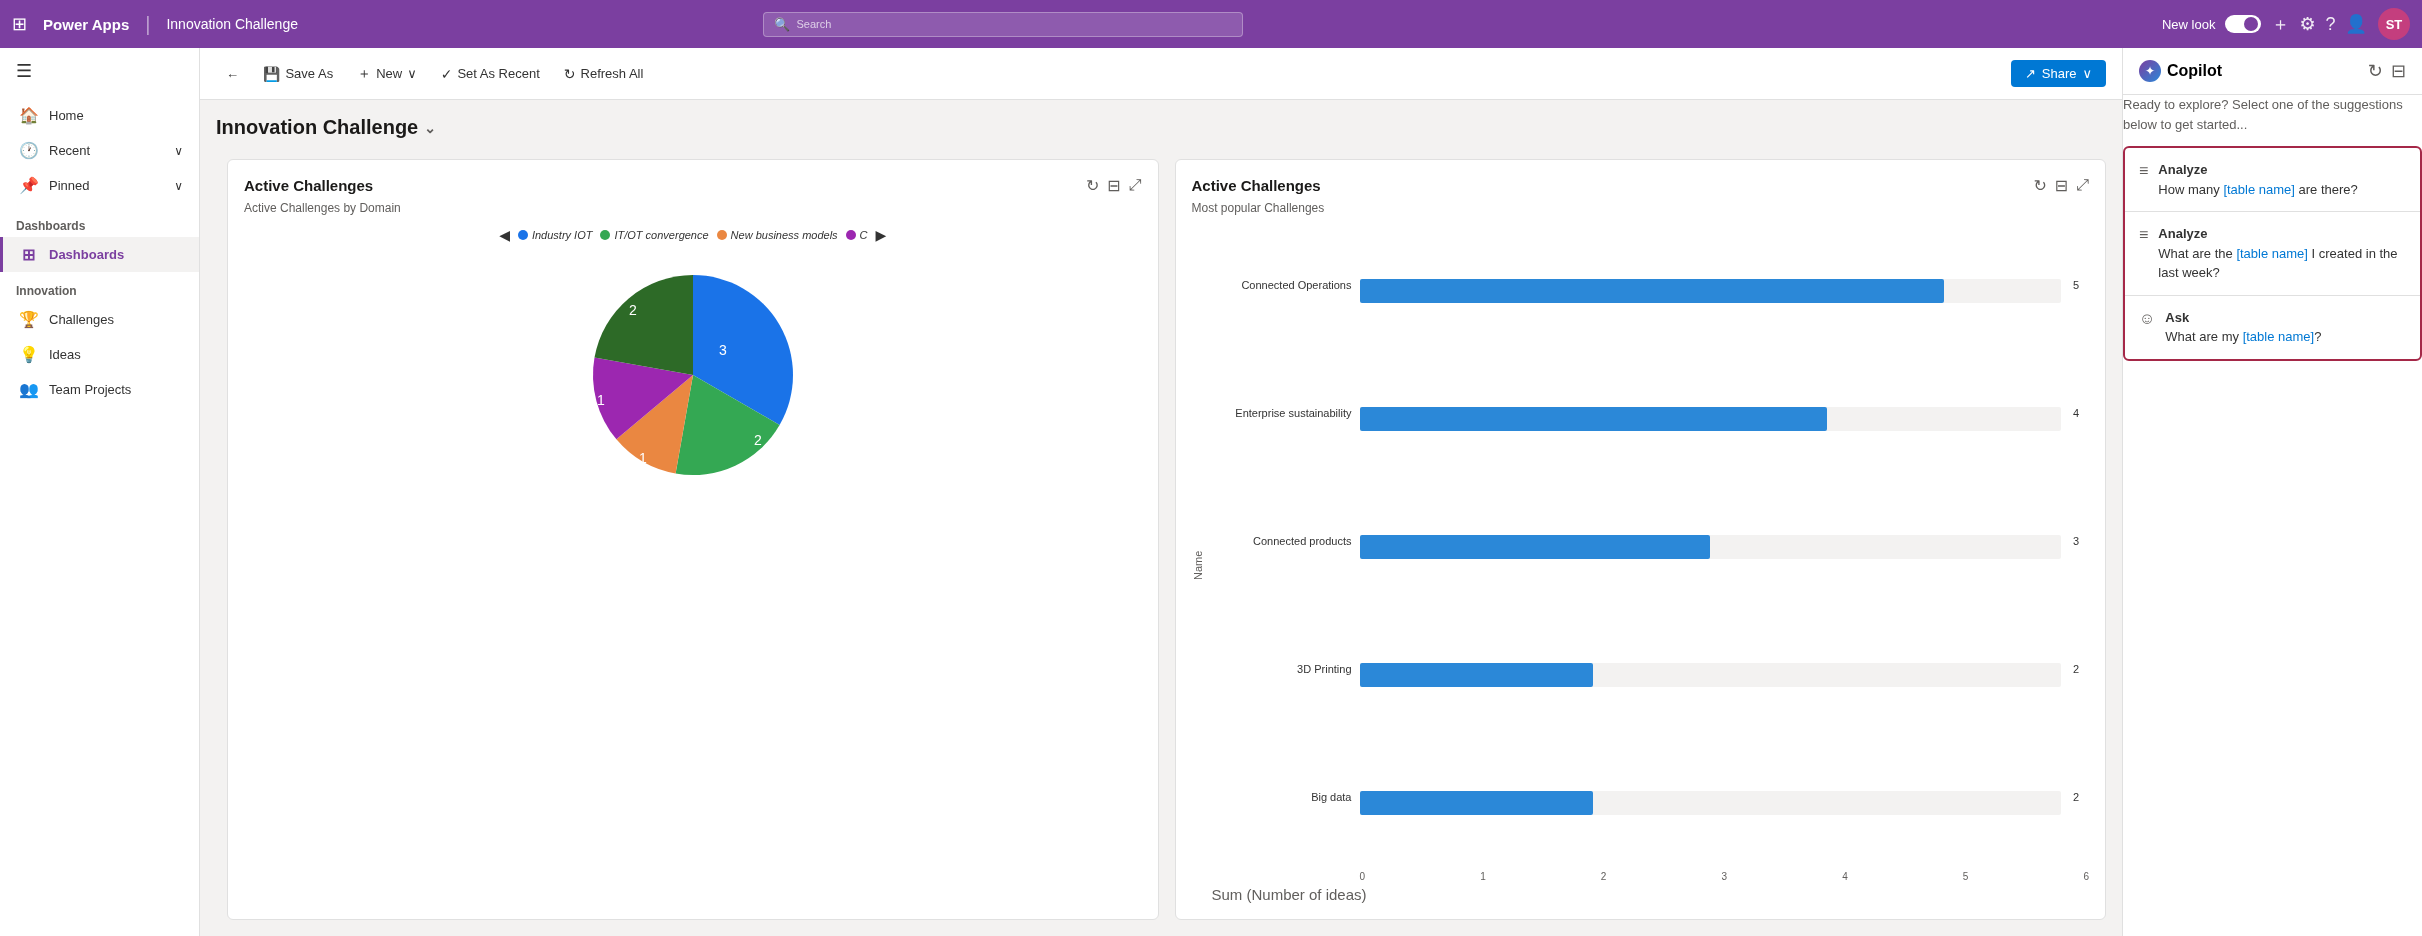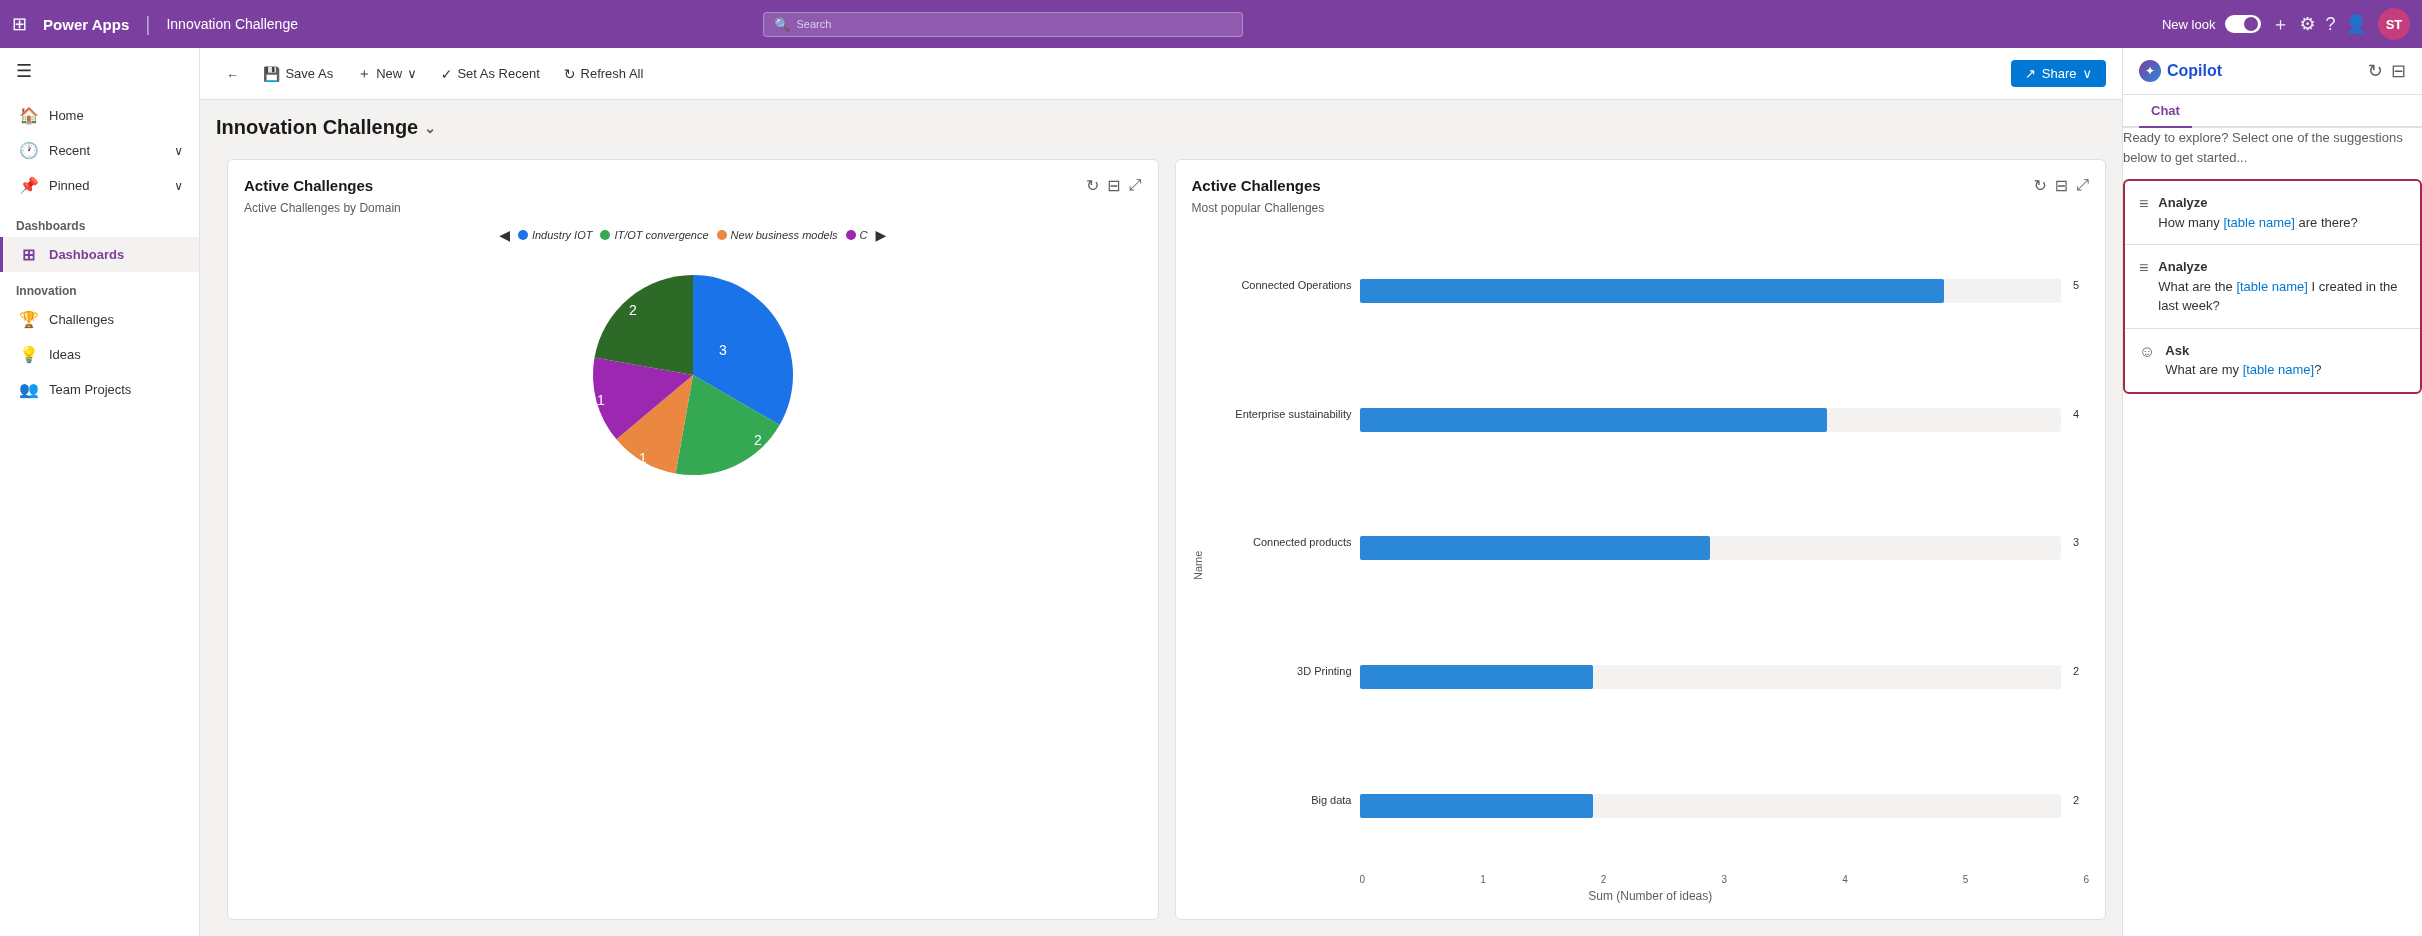--- a/index.html
+++ b/index.html
@@ -215,21 +215,21 @@
 
     
     .bar-chart-container { flex: 1; display: flex; flex-direction: column; }
     .bar-chart { flex: 1; display: flex; flex-direction: column; justify-content: space-around; }
     .bar-row { display: flex; align-items: flex-start; gap: 8px; margin: 4px 0; }
     .bar-label { font-size: 11px; color: #333; text-align: right; width: 140px; flex-shrink: 0; }
     .bar-track { flex: 1; height: 24px; background: #f3f2f1; border-radius: 2px; position: relative; }
     .bar-fill { height: 100%; background: #2b88d8; border-radius: 2px; }
     .bar-value { font-size: 11px; color: #333; margin-left: 4px; width: 16px; }
     .x-axis { display: flex; justify-content: space-between; font-size: 10px; color: #605e5c; margin-top: 4px; padding-left: 148px; }
-    .x-axis-label { font-size: 12px; color: #605e5c; text-align: center; margin-top: 4px; }
+    .x-axis-label { font-size: 15px; color: #605e5c; text-align: left; margin-top: 4px; }
 
     
     .copilot-panel {
       width: 300px;
       background: white;
       border-left: 1px solid #e0e0e0;
       display: flex;
       flex-direction: column;
       flex-shrink: 0;
       overflow: hidden;
@@ -241,21 +241,21 @@
       padding: 12px 16px;
       border-bottom: 1px solid #e0e0e0;
     }
     .copilot-logo { display: flex; align-items: center; gap: 6px; }
     .copilot-logo-icon {
       width: 22px; height: 22px; border-radius: 50%;
       background: linear-gradient(135deg, #7b3fa0, #2b88d8);
       display: flex; align-items: center; justify-content: center;
       font-size: 12px; color: white;
     }
-    .copilot-title { font-size: 16px; font-weight: 700; color: #1d4ed8; }
+    .copilot-title { font-size: 16px; font-weight: 700; color: #000000; }
     .copilot-header-actions { display: flex; gap: 8px; font-size: 18px; color: #605e5c; cursor: pointer; }
     .copilot-tabs { display: flex; border-bottom: 2px solid #e0e0e0; padding: 0 16px; }
     .copilot-tab {
       padding: 8px 12px;
       font-size: 13px;
       cursor: pointer;
       color: #605e5c;
       border-bottom: 2px solid transparent;
       margin-bottom: -2px;
     }
@@ -507,23 +507,20 @@
     <div class="copilot-header">
       <div class="copilot-logo">
         <div class="copilot-logo-icon">✦</div>
         <span class="copilot-title">Copilot</span>
       </div>
       <div class="copilot-header-actions">
         <span>↻</span>
         <span>⊟</span>
       </div>
     </div>
-    <div class="copilot-tabs">
-      <div class="copilot-tab active">Chat</div>
-    </div>
     <div class="copilot-body">
       <div class="copilot-intro">Ready to explore? Select one of the suggestions below to get started...</div>
       <div class="copilot-suggestions">
         <div class="copilot-suggestion">
           <span class="suggestion-icon">≡</span>
           <div class="suggestion-text">
             <strong>Analyze</strong>
             How many <span class="link">[table name]</span> are there?
           </div>
         </div>

